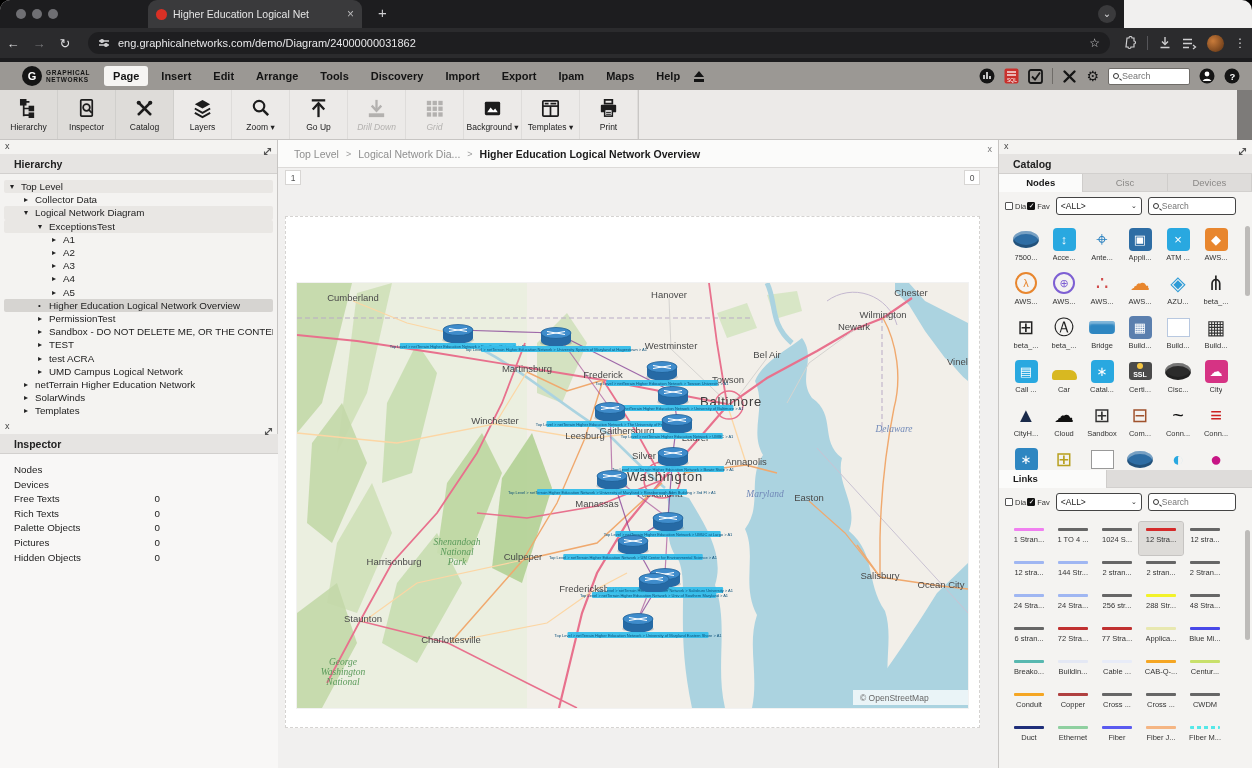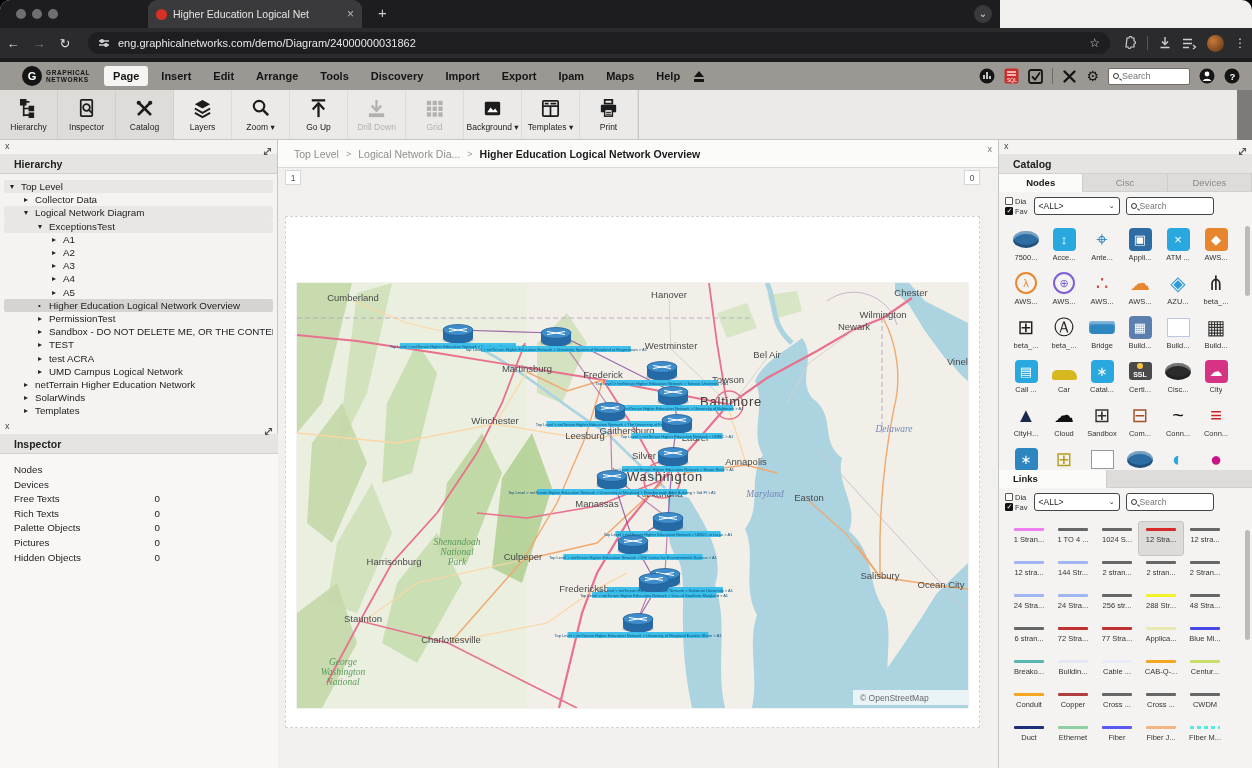--- a/index.html
+++ b/index.html
@@ -1,20 +1,20 @@
 <!DOCTYPE html>
 <html><head>
 <meta charset="utf-8">
 <style>
   * { margin:0; padding:0; box-sizing:border-box; }
   html,body { background:#000; font-family:"Liberation Sans", sans-serif; }
   .window { position:relative; width:1252px; height:768px; overflow:hidden; border-radius:10px 10px 0 0; background:#f1f0ef; }
 
   
-  .tabstrip { position:absolute; left:0; top:0; width:1000px; height:28px; background:#1d1d1f; }
+  .tabstrip { position:absolute; left:0; top:0; width:1124px; height:28px; background:#1d1d1f; }
   .tl { position:absolute; top:9px; width:10px; height:10px; border-radius:50%; background:#6f6f73; }
   .tab { position:absolute; left:148px; top:0; width:214px; height:28px; background:#3a3a3c; border-radius:9px 9px 0 0; display:flex; align-items:center; padding:0 8px; gap:6px; }
   .favicon { width:11px; height:11px; border-radius:50%; background:#d93025; flex:0 0 auto; }
   .tab-title { color:#e6e6e6; font-size:10.5px; white-space:nowrap; overflow:hidden; max-width:158px; }
   .tab-close { color:#b9b9bb; font-size:12px; margin-left:auto; cursor:default; }
   .newtab { position:absolute; left:378px; top:4px; color:#cfcfd1; font-size:15px; }
   .strip-chev { position:absolute; right:8px; top:5px; width:18px; height:18px; border-radius:50%; background:#3a3a3c; color:#d9d9db; font-size:10px; text-align:center; line-height:17px; }
   .urlbar { position:absolute; left:0; top:28px; width:1252px; height:30px; background:#2b2b2d; display:flex; align-items:center; }
   .nav-ic { color:#dedee0; font-size:13px; width:26px; text-align:center; }
   .nav-ic.dim { color:#77777a; }
@@ -42,21 +42,21 @@
   .mb-divider { width:1px; height:16px; background:#6f6c68; }
   .mb-search { width:82px; height:17px; background:#fff; border:1px solid #6f6c68; border-radius:2px; display:flex; align-items:center; padding:0 4px; gap:3px; }
   .mb-search input { border:none; outline:none; width:60px; font-size:9px; color:#333; background:transparent; font-family:inherit; }
 
   
   .toolbar { position:absolute; left:0; top:90px; width:1252px; height:50px; background:#eceae8; border-bottom:1px solid #c7c5c3; display:flex; }
   .tb-group-active { background:#deDCd9; background:#dedcd9; display:flex; }
   .tb-btn { width:50px; display:flex; flex-direction:column; align-items:center; justify-content:center; gap:2px; border-right:1px solid rgba(0,0,0,0.06); }
   .tb-btn .lbl { font-size:8.5px; color:#222; white-space:nowrap; }
   .tb-btn.wide { width:58px; }
-  .tb-btn.disabled .lbl { color:#b3b1af; }
+  .tb-btn.disabled .lbl { color:#b3b1af;font-style:italic; }
   .tb-btn svg { display:block; }
   .tb-sep { width:1px; background:#c9c7c5; }
   .tb-rightstrip { position:absolute; right:0; top:0; width:15px; height:50px; background:#7d7b79; }
 
   
   .left-col { position:absolute; left:0; top:140px; width:278px; height:628px; background:#f4f3f1; border-right:1px solid #c7c5c3; }
   .center-col { position:absolute; left:278px; top:140px; width:720px; height:628px; background:#f1f0ef; }
   .right-col { position:absolute; left:998px; top:140px; width:254px; height:628px; background:#f4f3f1; border-left:1px solid #c7c5c3; }
 
   .minibar { height:14px; position:relative; }
@@ -89,21 +89,21 @@
   .canvas { position:absolute; left:0; top:28px; width:720px; height:600px; overflow:hidden; }
   .ruler-box { position:absolute; width:16px; height:15px; background:#fff; border:1px solid #d8d6d4; font-size:8.5px; color:#555; text-align:center; line-height:14px; }
   .page { position:absolute; left:7px; top:48px; width:695px; height:512px; background:#fff; border:1px dashed #d5d3d1; }
   .map-wrap { position:absolute; left:19px; top:115px; width:671px; height:425px; overflow:hidden; box-shadow:0 0 0 1px rgba(0,0,0,0.05); }
 
   
   .cat-tabs { display:flex; height:18px; }
   .cat-tab { flex:1; font-size:9.5px; text-align:center; padding-top:3px; background:#dedcda; color:#8a8886; border-bottom:1px solid #d2d0ce; border-right:1px solid #cfcdcb; }
   .cat-tab.active { background:#fbfbfa; color:#1a1a1a; font-weight:bold; border-bottom:none; }
   .filters { height:28px; display:flex; align-items:center; padding-left:6px; gap:6px; background:#f4f3f1; }
-  .cb-stack { display:flex; flex-direction:column; gap:1px; }
+  .cb-stack { display:flex; flex-direction:row; gap:1px; }
   .cb-row { display:flex; align-items:center; gap:2px; font-size:7.5px; color:#333; }
   .cb { width:8px; height:8px; border:1px solid #555; background:#fff; border-radius:1px; }
   .cb.checked { background:#111; border-color:#111; position:relative; }
   .cb.checked:after { content:"✓"; color:#fff; font-size:7px; position:absolute; left:0.5px; top:-1.5px; }
   .dd { width:86px; height:18px; border:1.5px solid #444; border-radius:3px; background:#fff; font-size:8.5px; color:#222; display:flex; align-items:center; padding:0 4px; justify-content:space-between; }
   .dd .chev { font-size:7px; color:#222; }
   .searchbox { width:88px; height:18px; border:1.5px solid #444; border-radius:3px; background:#fff; display:flex; align-items:center; padding:0 4px; gap:3px; }
   .searchbox input { border:none; outline:none; width:64px; font-size:8.5px; background:transparent; color:#333; font-family:inherit; }
   .mag { width:6px; height:6px; border:1.2px solid #333; border-radius:50%; position:relative; flex:0 0 auto; }
   .mag:after { content:""; position:absolute; left:5px; top:5px; width:3px; height:1.2px; background:#333; transform:rotate(40deg); }

